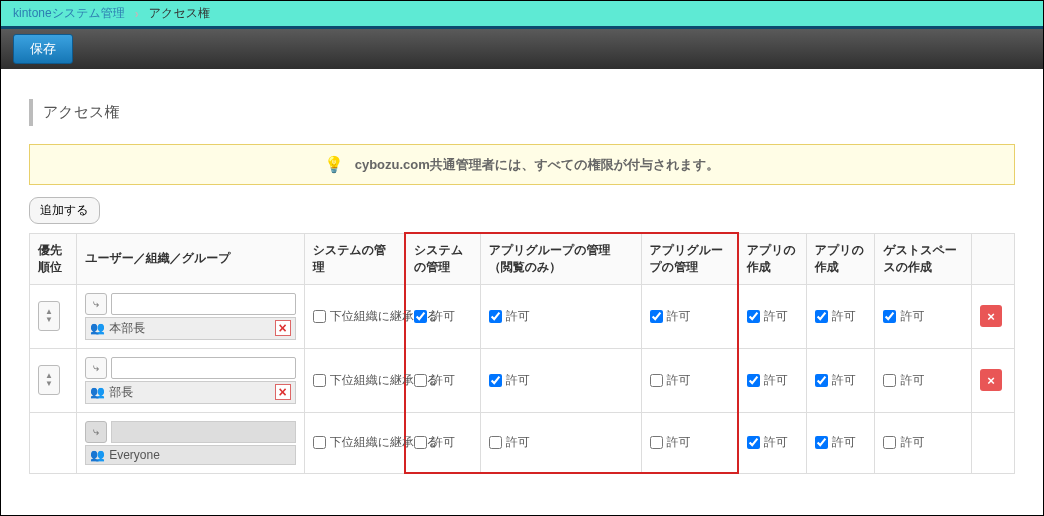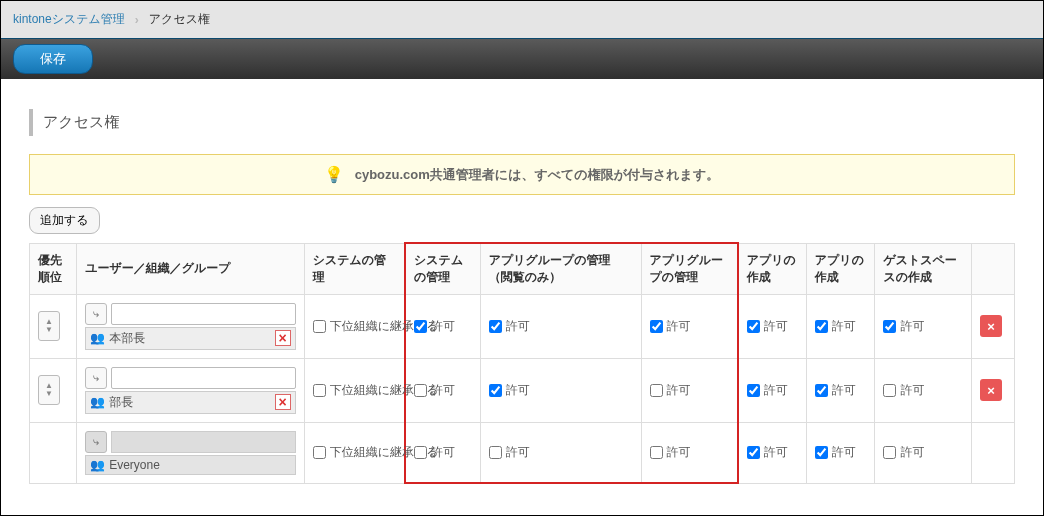--- a/index.html
+++ b/index.html
@@ -1,27 +1,27 @@
 <!DOCTYPE html>
 <html><head>
 <meta charset="utf-8">
 <style>
   * { box-sizing: border-box; margin: 0; padding: 0; }
   body { font-family: "Hiragino Kaku Gothic ProN", "Meiryo", sans-serif; font-size: 13px; color: #333; background: #fff; }
   .frame { border: 1px solid #000; width: 1044px; height: 516px; overflow: hidden; background:#fff; }
 
   
-  .breadcrumb-bar { height: 38px; background: #e5e5e5; border-bottom: 1px solid #0c4a6e; display:flex; align-items:center; padding: 0 12px; font-size:12px; }
+  .breadcrumb-bar { height: 28px; background: #5eead4; border-bottom: 3px solid #0c4a6e; display:flex; align-items:center; padding: 0 12px; font-size:12px; }
   .breadcrumb-bar a { color:#2c7db1; text-decoration:none; }
   .crumb-sep { margin: 0 10px; color:#bbb; }
   .crumb-sep::before { content:"›"; font-weight:bold; }
 
   
   .action-bar { height: 40px; background: linear-gradient(#5a5a5a,#2f2f2f); display:flex; align-items:center; padding: 0 12px; }
-  .save-btn { background: linear-gradient(#3ba2e0,#1576b5); color:#fff; border:1px solid #0e5a8e; border-radius:12px; padding: 5px 26px; font-size:13px; cursor:pointer; }
+  .save-btn { background: linear-gradient(#3ba2e0,#1576b5); color:#fff; border:1px solid #0e5a8e; border-radius:3px; padding: 5px 16px; font-size:13px; cursor:pointer; }
 
   .content { padding: 30px 28px 10px 28px; }
   .section-title { border-left: 4px solid #bcbcbc; padding:4px 10px; font-size:15px; color:#555; margin-bottom:18px; }
   .instruction { font-size:13px; color:#555; margin-bottom:14px; }
 
   .notice-box { border:1px solid #e8d06a; background:#fffde6; padding:10px 0; text-align:center; color:#666; font-size:13px; font-weight:bold; margin-bottom:12px; display:flex; align-items:center; justify-content:center; gap:10px; }
   .bulb-icon { color:#d9b50a; font-size:16px; }
 
   .add-btn { background:#f6f6f6; border:1px solid #bbb; border-radius:9px; padding:4px 10px; font-size:12px; cursor:pointer; margin-bottom:8px; }
 

